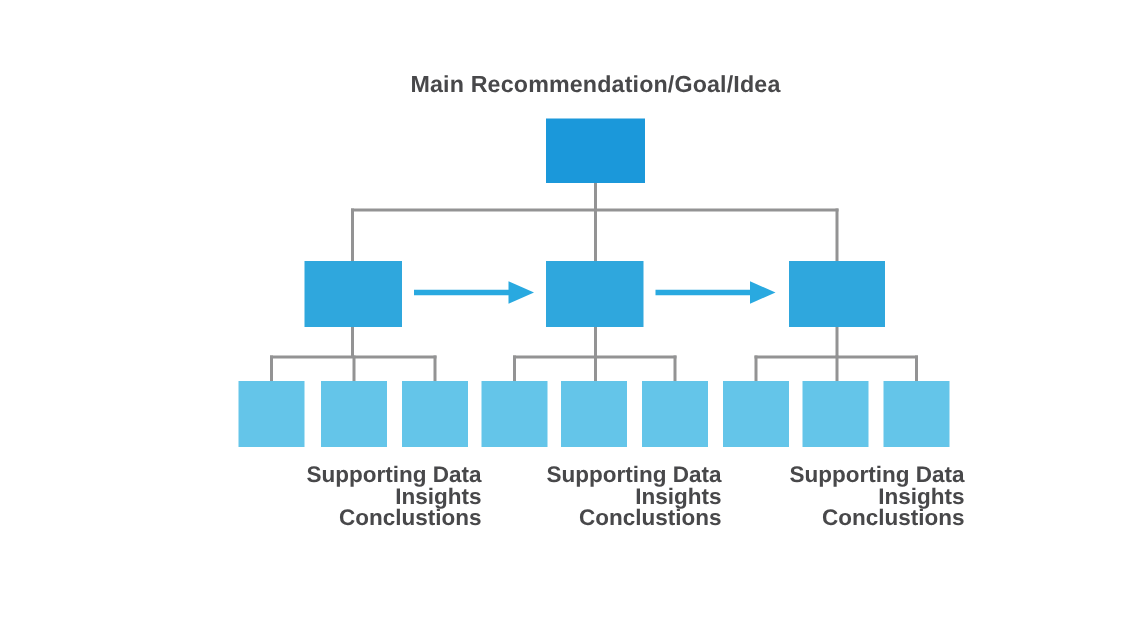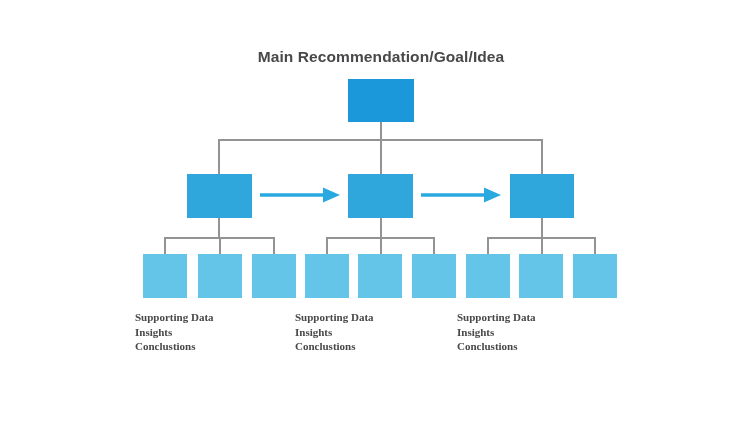--- a/index.html
+++ b/index.html
@@ -3,20 +3,21 @@
 <meta charset="utf-8">
 <style>
   html, body { margin: 0; padding: 0; background: #fff; }
   #canvas {
     position: relative;
     width: 698px;
     height: 422px;
     background: var(--background, #fff);
     font-family: "Liberation Sans", sans-serif;
     overflow: hidden;
+    margin-left: 16px;
   }
   .line { position: absolute; background: var(--connector, #939394); z-index: 1; }
   .vline { width: 2px; }
   .hline { height: 2px; }
   .box { position: absolute; z-index: 2; }
   .box-top { background: var(--box-top, #1b98da); }
   .box-mid { background: var(--box-mid, #2fa7dd); }
   .box-bottom { background: var(--box-bottom, #64c5e9); }
   .ttl {
     position: absolute; z-index: 3;
@@ -25,24 +26,23 @@
     font-size: 15.5px; letter-spacing: 0.1px;
   }
   .lbl2 {
     position: absolute; z-index: 3;
     text-align: center; font-weight: bold;
     color: var(--text, #48484a);
     font-size: 13px;
   }
   .grp {
     position: absolute; z-index: 3;
-    width: 170px; text-align: left;
-    font-weight: bold; font-size: 11px; line-height: 14.5px;
+    width: 170px; text-align: right;
+    font-weight: bold; font-size: 15px; line-height: 14.5px;
     color: var(--text, #48484a);
-    font-family: Liberation Serif, serif;
   }
   .arrow { position: absolute; z-index: 2; }
   .arrow line { stroke: var(--arrow, #29a9e0); stroke-width: 3.6px; }
   .arrow polygon { fill: var(--arrow, #29a9e0); }
 </style>
 </head>
 <body>
 
 <div id="canvas">
 

